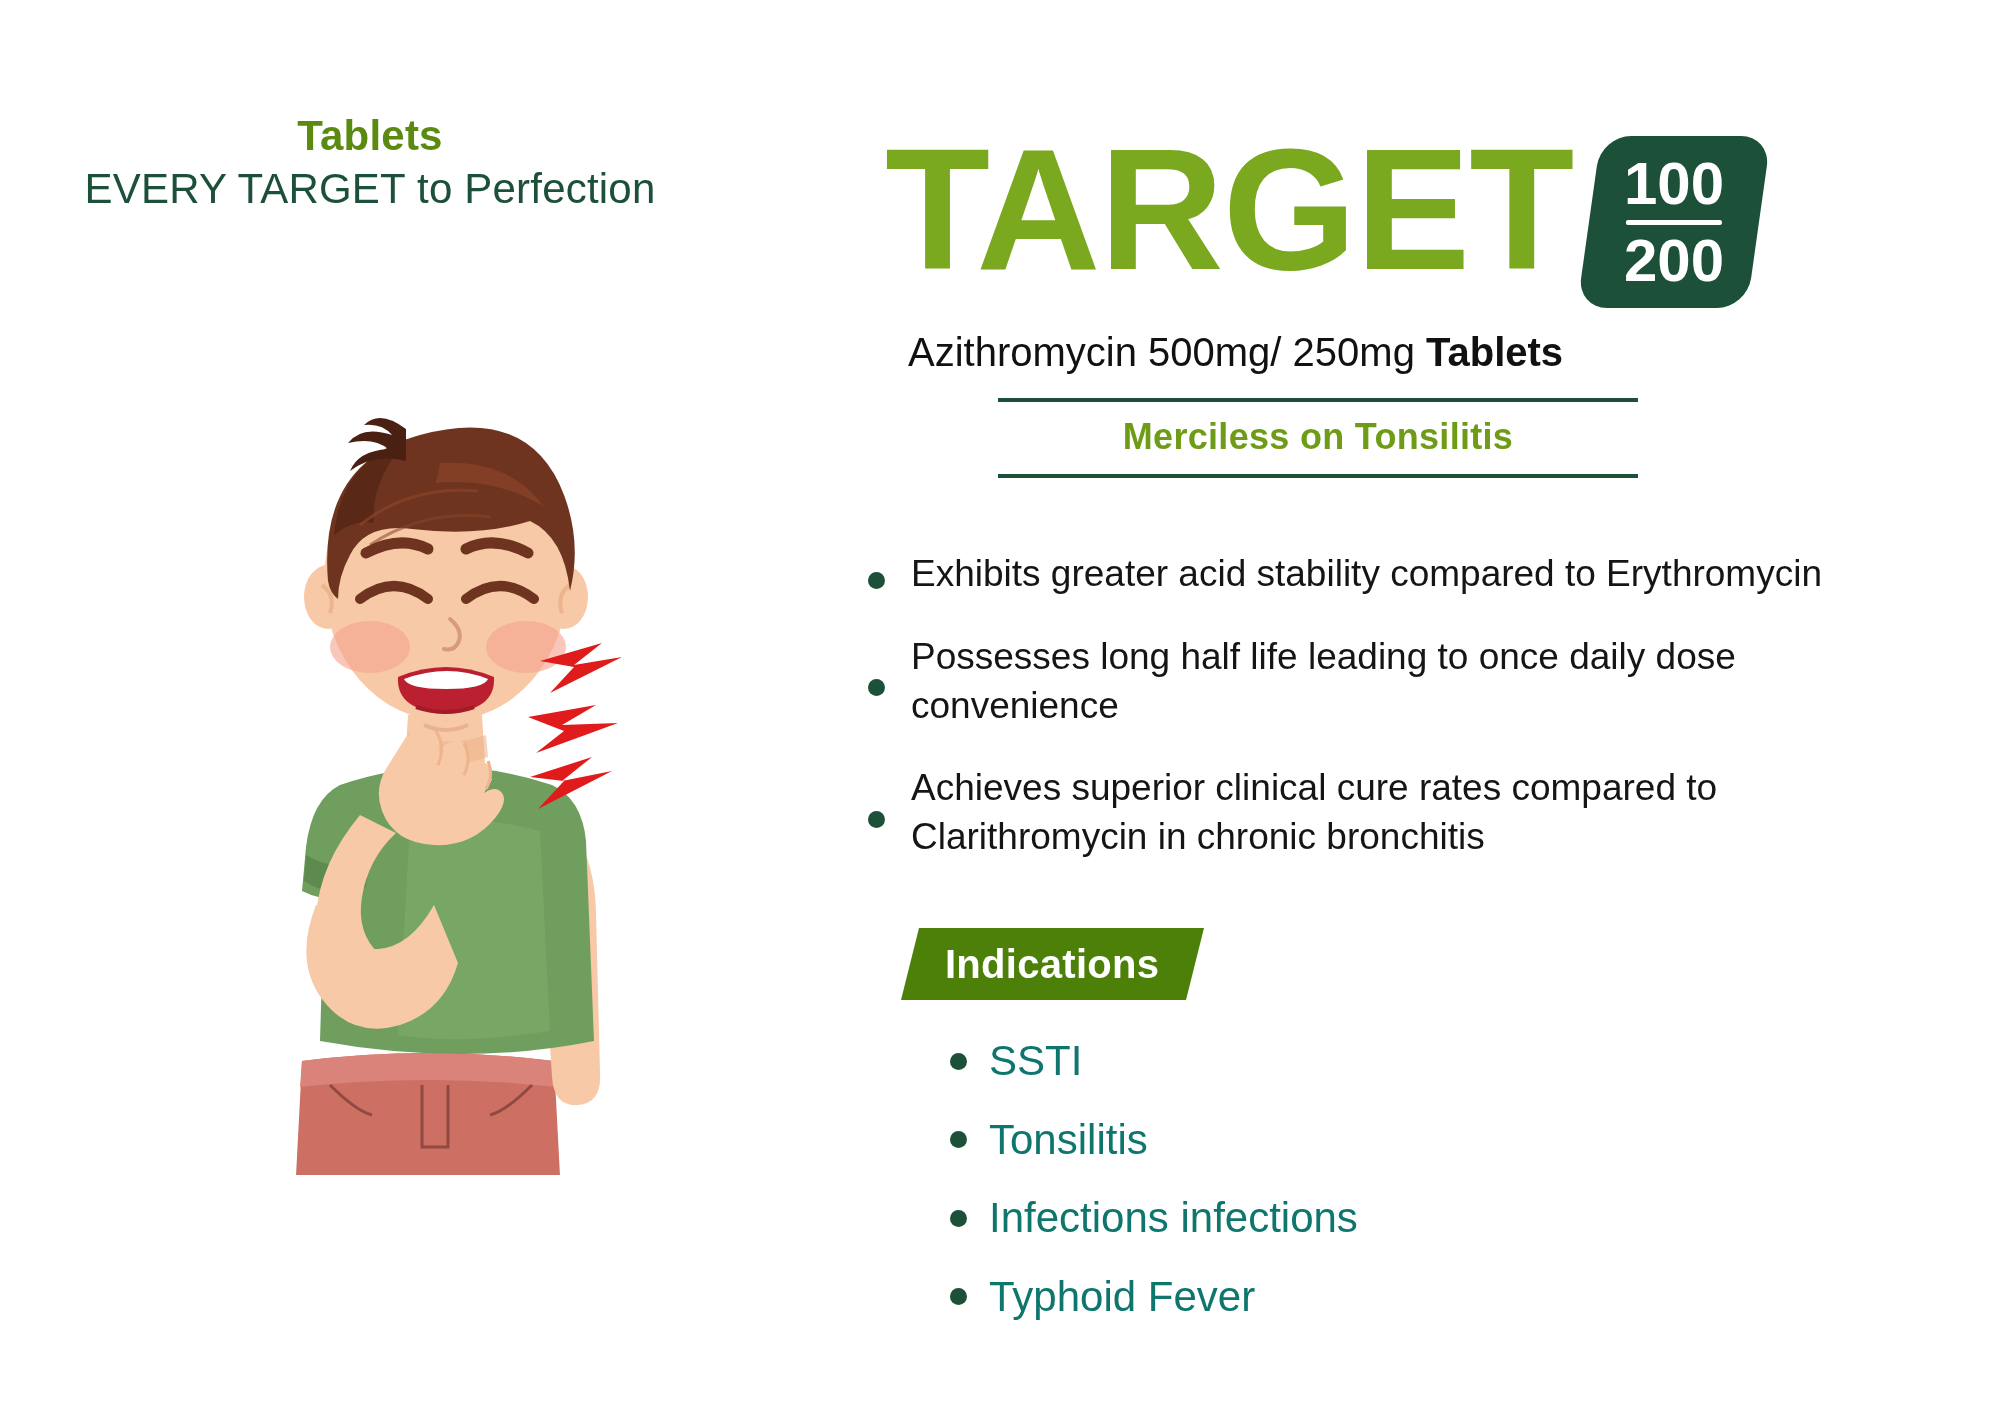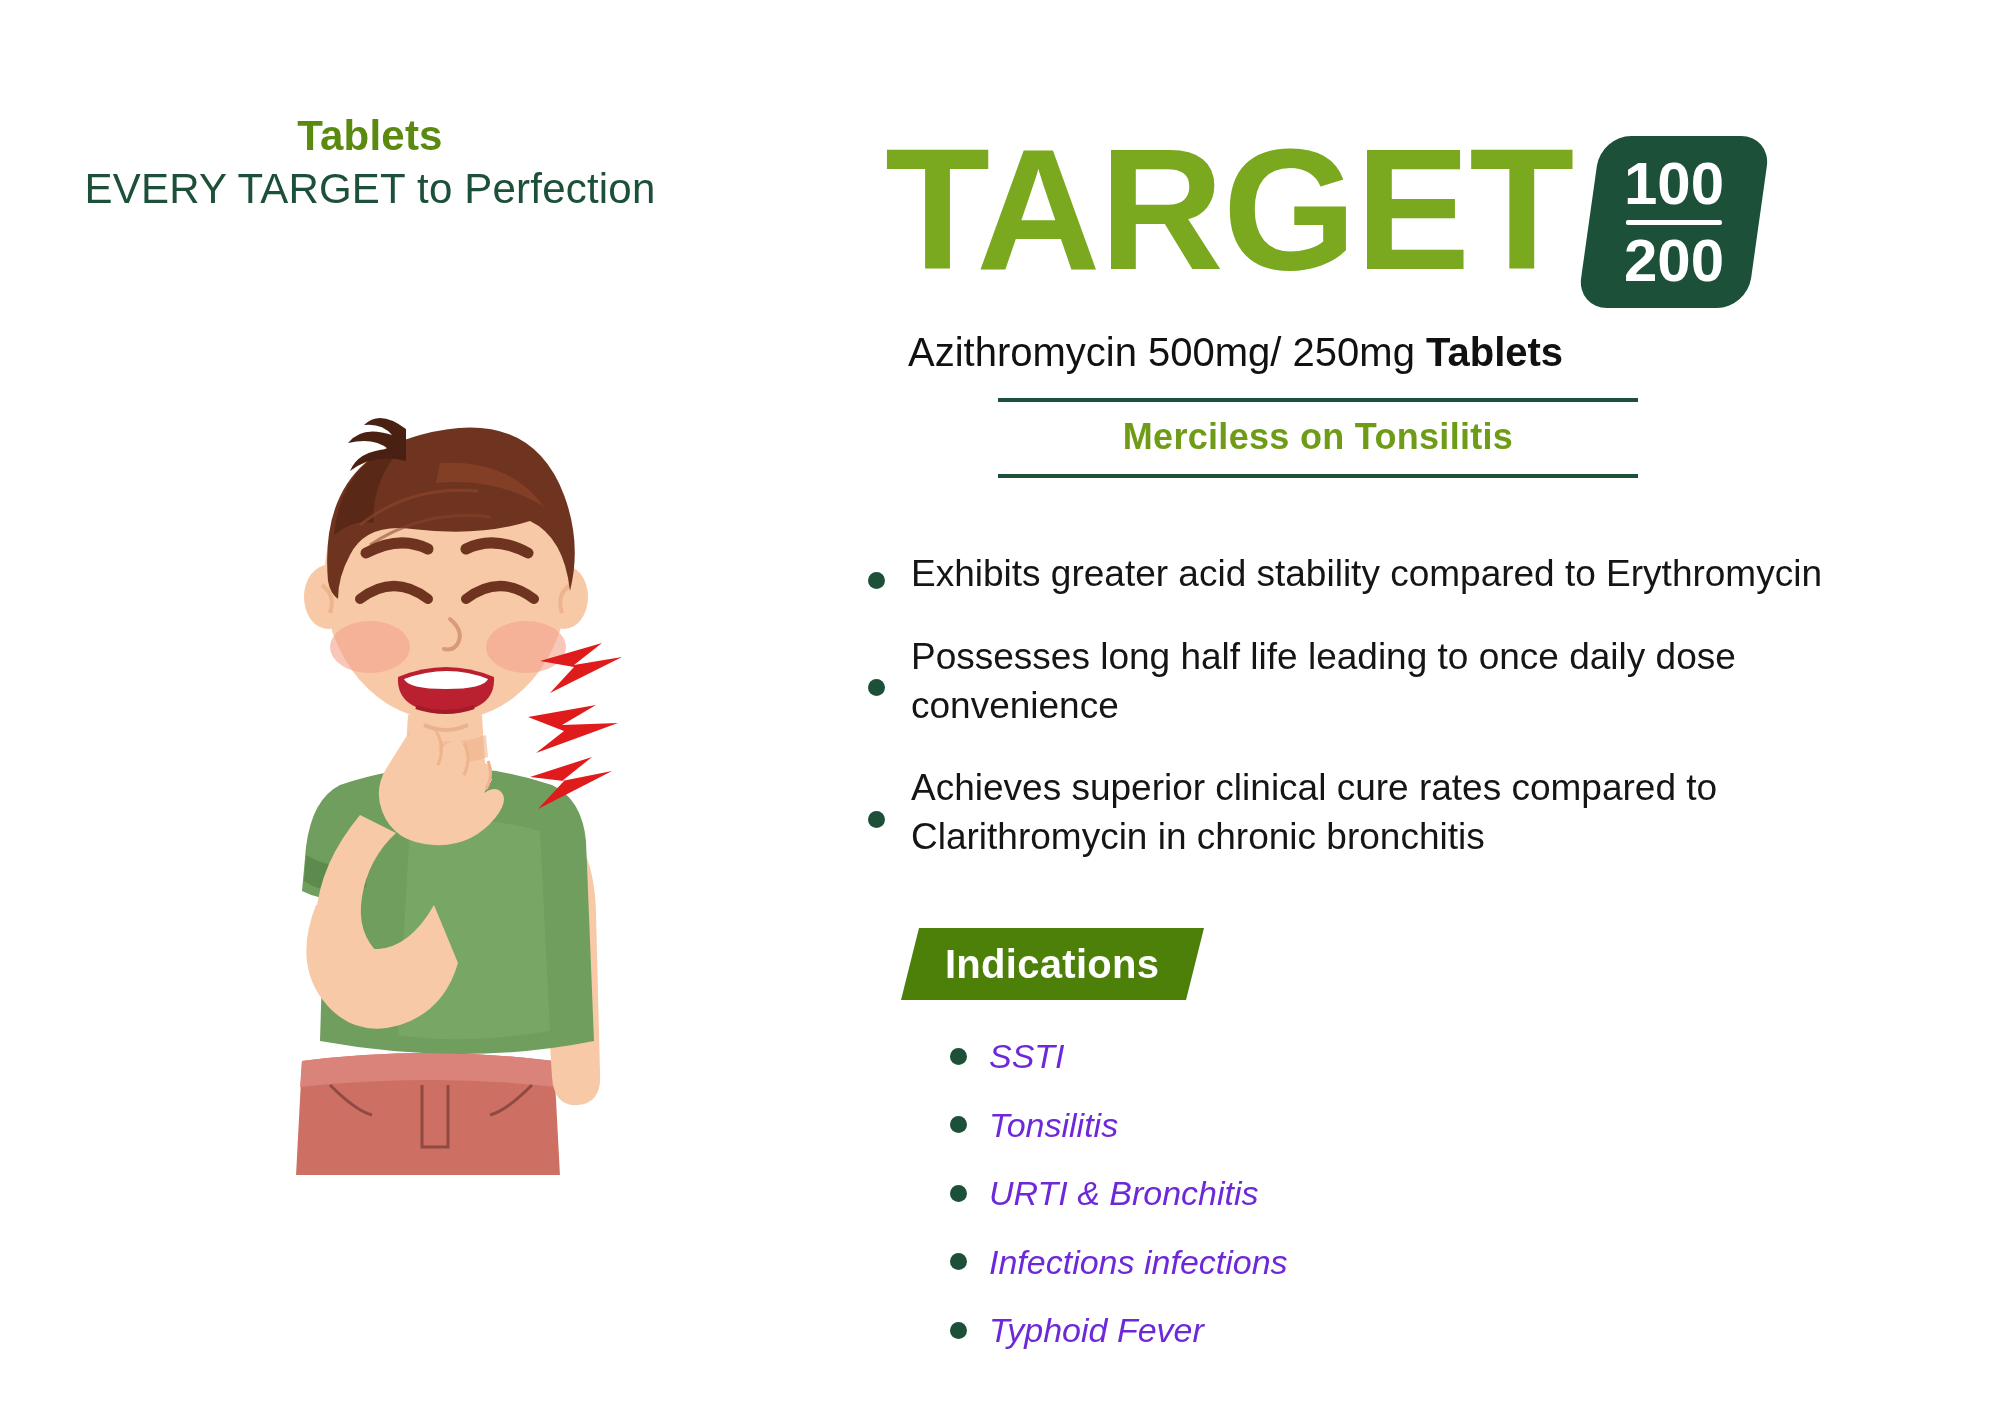--- a/index.html
+++ b/index.html
@@ -192,24 +192,23 @@
     margin-bottom:26px;
   }
   .ind-item .dot {
     flex:0 0 auto;
     width:17px; height:17px;
     border-radius:50%;
     background:#1d5038;
     margin-right:22px;
   }
   .ind-item .txt {
-    font-size:34px;
-    color:#6d28d9;
+    font-size:42px;
+    color:#0f766e;
     line-height:1.25;
-    font-style:italic;
   }
 </style>
 </head>
 <body>
 
 <div class="page">
 
   <div class="headline">
     <span class="headline-l1">Tablets</span>
     <span class="headline-l2">EVERY TARGET to Perfection</span>
@@ -332,24 +331,20 @@
       <div class="ind-item">
         <span class="dot"></span>
         <span class="txt">SSTI</span>
       </div>
       <div class="ind-item">
         <span class="dot"></span>
         <span class="txt">Tonsilitis</span>
       </div>
       <div class="ind-item">
         <span class="dot"></span>
-        <span class="txt">URTI &amp; Bronchitis</span>
-      </div>
-      <div class="ind-item">
-        <span class="dot"></span>
         <span class="txt">Infections infections</span>
       </div>
       <div class="ind-item">
         <span class="dot"></span>
         <span class="txt">Typhoid Fever</span>
       </div>
     </div>
 
   </div>
 </div>

